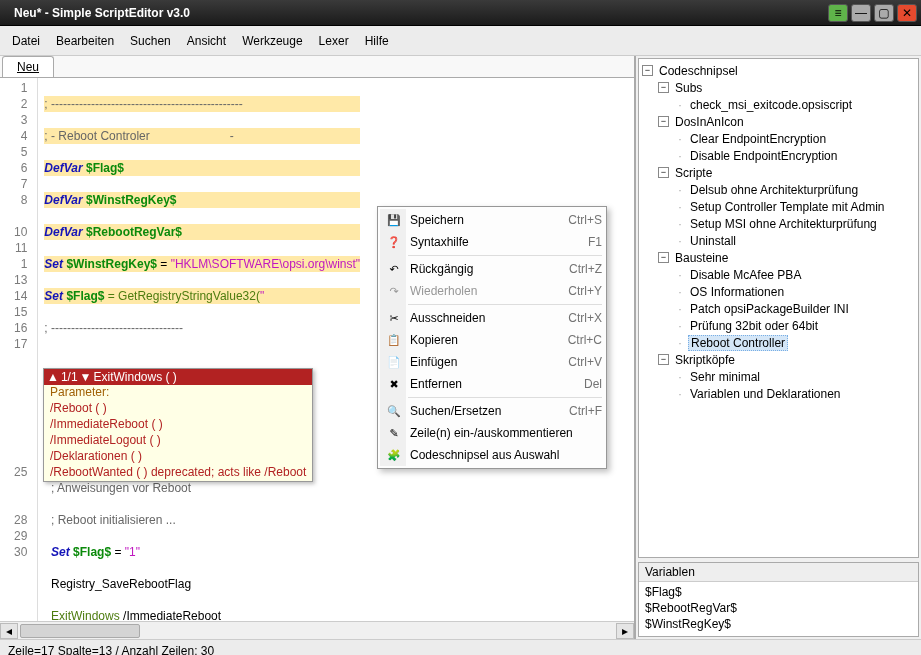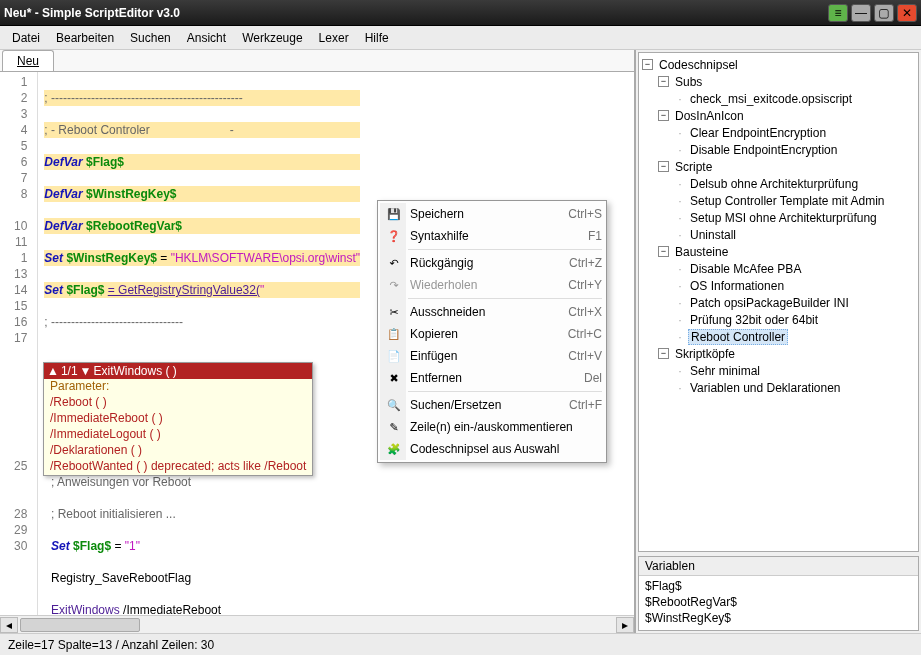--- a/index.html
+++ b/index.html
@@ -1,28 +1,28 @@
 <!DOCTYPE html>
 <html><head>
   <meta charset="utf-8">
   <style>
     * { margin: 0; padding: 0; box-sizing: border-box; font-family: "Segoe UI", Tahoma, sans-serif; font-size: 12px; }
     body { background: #000; width: 921px; height: 655px; overflow: hidden; }
     
     
     .title-bar { background: linear-gradient(#3a3a3a, #1a1a1a); height: 26px; display: flex; align-items: center; padding: 0 4px; border-bottom: 1px solid #000; }
-    .title-bar-text { color: #fff; font-weight: bold; margin-left: 0; flex: 1; }
+    .title-bar-text { color: #fff; font-weight: bold; margin-left: 10px; flex: 1; }
     .title-btn { width: 20px; height: 18px; margin-left: 3px; border: 1px solid #555; display: flex; align-items: center; justify-content: center; cursor: pointer; border-radius: 3px; }
     .title-btn.green { background: #5fb34a; }
     .title-btn.min { background: #aaa; }
     .title-btn.max { background: #aaa; }
     .title-btn.close { background: #e64a2e; }
     
     
-    .menu-bar { background: #ececec; height: 24px; display: flex; align-items: center; padding: 0 4px; border-bottom: 1px solid #ccc; }
+    .menu-bar { background: #ececec; height: 30px; display: flex; align-items: center; padding: 0 4px; border-bottom: 1px solid #ccc; }
     .menu-item { padding: 2px 8px; cursor: pointer; }
     
     
     .main { display: flex; height: 583px; background: #f0f0f0; }
     .left-pane { flex: 1; display: flex; flex-direction: column; border-right: 2px solid #aaa; }
     .right-pane { width: 285px; display: flex; flex-direction: column; }
     
     
     .tab-bar { background: #f8f8f8; height: 22px; display: flex; align-items: flex-end; border-bottom: 1px solid #aaa; padding-left: 2px; }
     .tab { background: #fff; border: 1px solid #aaa; border-bottom: none; padding: 3px 14px; border-radius: 3px 3px 0 0; cursor: pointer; text-decoration: underline; }
@@ -31,21 +31,21 @@
     .editor-wrap { flex: 1; position: relative; overflow: hidden; background: #fff; }
     .editor { display: flex; font-family: "Courier New", monospace; font-size: 13px; line-height: 16px; }
     .gutter { background: #fff; border-right: 1px solid #ddd; padding: 2px 10px 2px 14px; text-align: right; color: #7b7b7b; }
     .gutter .ln { height: 16px; }
     .code { padding: 2px 6px; white-space: pre; }
     .code .line { height: 16px; }
     .kw { color: #1414b8; font-weight: bold; font-style: italic; }
     .var { color: #0b8a0b; font-weight: bold; }
     .str { color: #c018c0; }
     .cm { color: #666; }
-    .fn { color: #4c1d95; text-decoration: underline; }
+    .fn { color: #4d7c0f; }
     .hl { background: #ffe9a8; }
     
     
     .autoc { position: absolute; left: 43px; top: 290px; border: 1px solid #999; background: #ffffe6; font-family: "Courier New", monospace; font-size: 13px; box-shadow: 2px 2px 4px rgba(0,0,0,.25); }
     .autoc-header { background: #b22222; color: #fff; padding: 1px 3px; display: flex; align-items: center; gap: 2px; }
     .autoc-row { padding: 0 6px; color: #b22222; height: 16px; }
     .autoc-row.black { color: #a16207; }
     
     
     .ctx-menu { position: absolute; left: 377px; top: 128px; width: 230px; background: #fdfdfd; border: 1px solid #979797; box-shadow: 3px 3px 6px rgba(0,0,0,.25); padding: 2px; }

